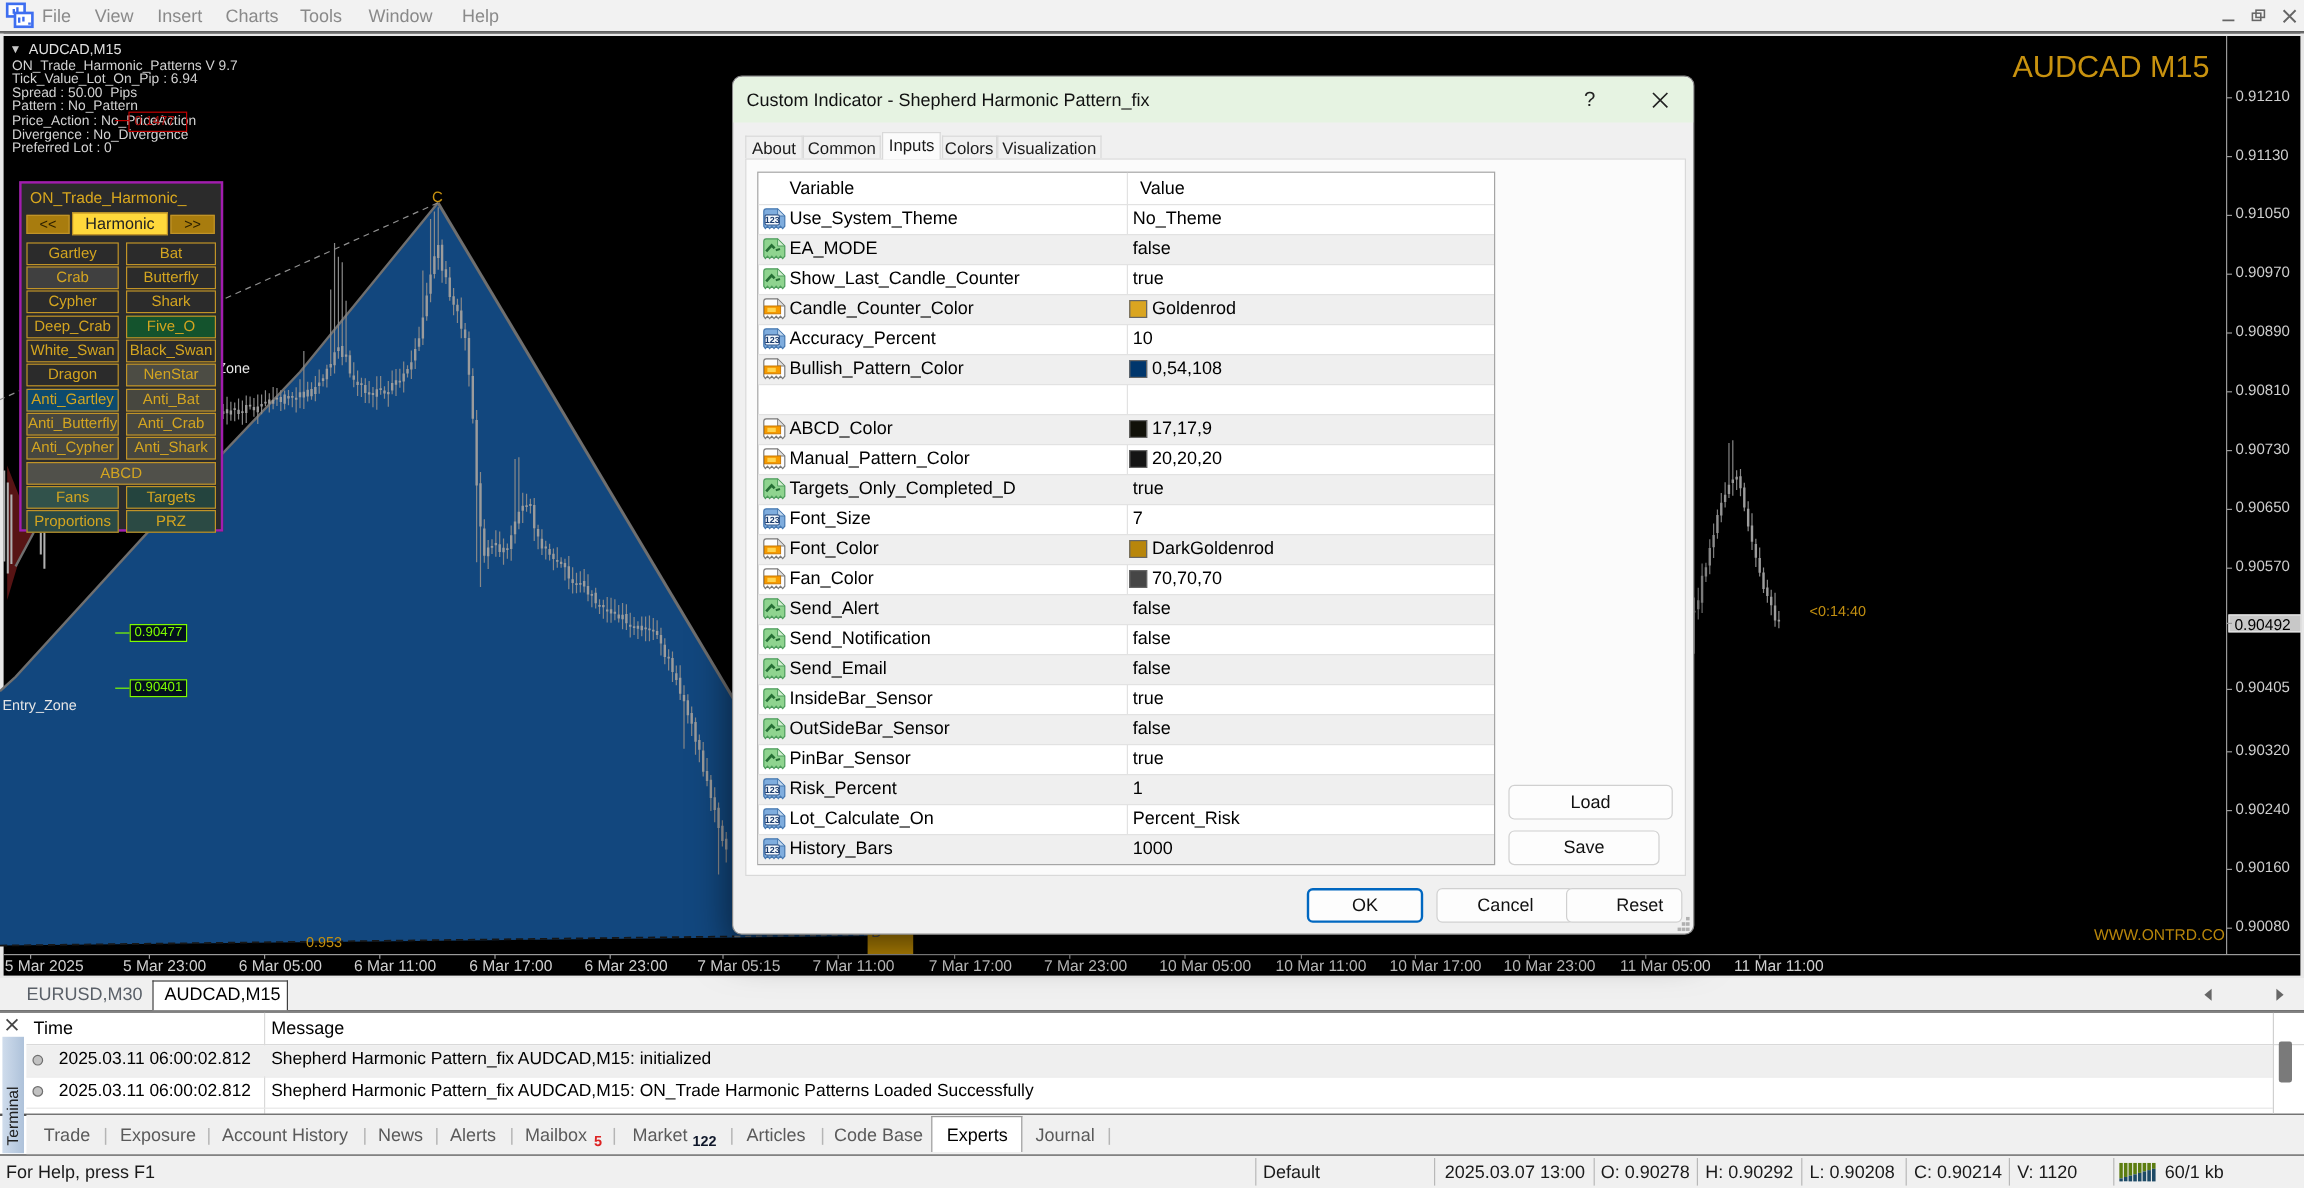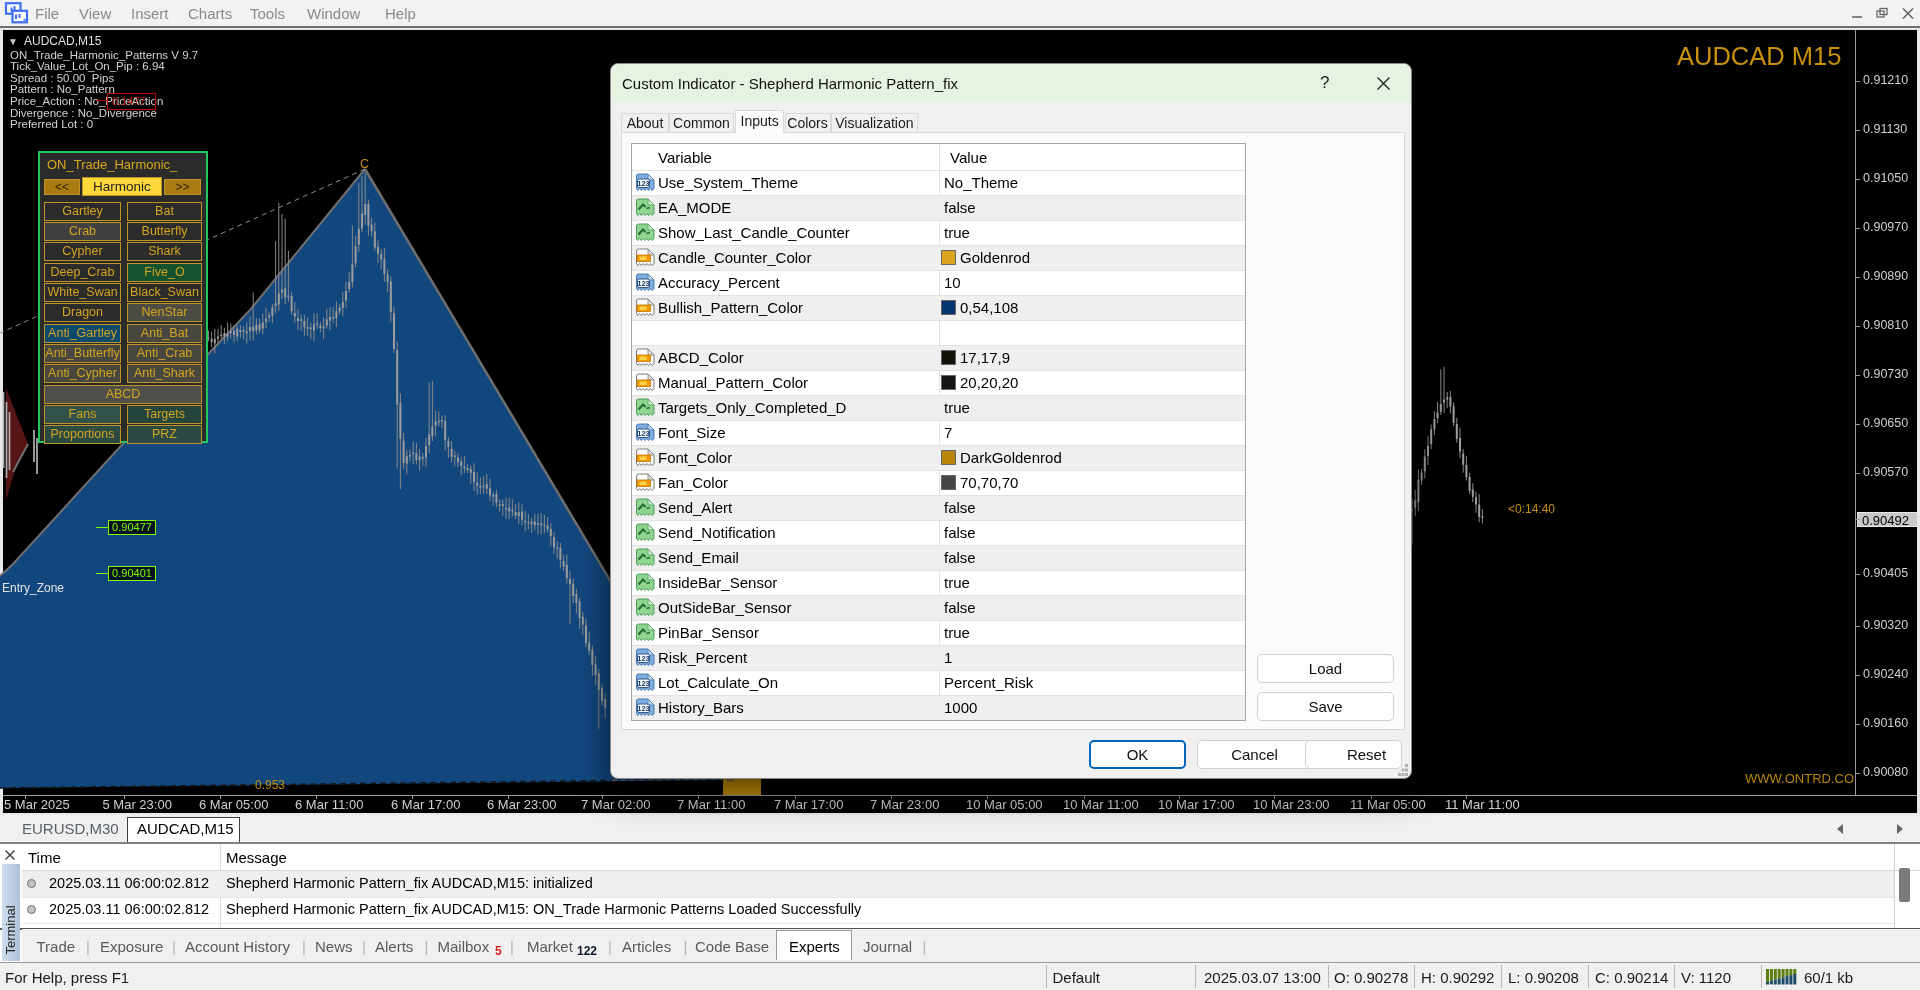--- a/index.html
+++ b/index.html
@@ -12,21 +12,21 @@
   #menubot { position:absolute; left:0; top:26px; width:1920px; height:2px; background:#6e6e6e; }
   
   .winborder { position:absolute; background:#e8e8e8; }
   
   .plab { position:absolute; font-size:12.5px; color:#cfcfcf; left:1863px; }
   .ptick { position:absolute; left:1855px; width:5px; height:1px; background:#9a9a9a; }
   
   .tlab { position:absolute; top:797px; font-size:13px; color:#cfcfcf; }
   .ttick { position:absolute; top:795px; width:1px; height:4px; background:#9a9a9a; }
   
-  #panel { position:absolute; left:16px; top:151px; width:170px; height:292px; background:#2b2b2b; border:2px solid #22c55e; z-index:5;margin-left:22px; }
+  #panel { position:absolute; left:16px; top:151px; width:170px; height:292px; background:#2b2b2b; border:2px solid #a21caf; z-index:5; }
   #panel .ttl { position:absolute; left:7px; top:4px; color:#d8a71e; font-size:13px; }
   .pbtn { position:absolute; border:1px solid #c09327; color:#d4a520; font-size:12.5px; text-align:center; background:#2b2b2b; }
   
   #dialog { position:absolute; left:610px; top:63px; width:802px; height:716px; background:#f0f0f0; border-radius:8px; box-shadow:0 12px 34px rgba(0,0,0,.6); z-index:10; border:1px solid #8a8a8a; }
   #dlgtitle { position:absolute; left:0; top:0; width:100%; height:38px; background:#e6f3e2; border-radius:8px 8px 0 0; }
   .tab { position:absolute; top:49px; height:19px; background:#f0f0f0; border:1px solid #d9d9d9; border-bottom:none; font-size:14px; color:#1a1a1a; text-align:center; }
   #tabpage { position:absolute; left:10px; top:68px; width:784px; height:598px; background:#fbfbfb; border:1px solid #d9d9d9; }
   #ptable { position:absolute; left:20px; top:79px; width:615px; height:578px; background:#fff; border:1px solid #a5a5a5; }
   .prow { position:absolute; left:0; width:613px; height:25px; }
   .prow.alt { background:#efefef; }
@@ -135,21 +135,21 @@
   <div class="tlab" style="left:102.5px">5 Mar 23:00</div>
   <div class="ttick" style="left:123.5px"></div>
   <div class="tlab" style="left:199px">6 Mar 05:00</div>
   <div class="ttick" style="left:220px"></div>
   <div class="tlab" style="left:295px">6 Mar 11:00</div>
   <div class="ttick" style="left:316px"></div>
   <div class="tlab" style="left:391px">6 Mar 17:00</div>
   <div class="ttick" style="left:412px"></div>
   <div class="tlab" style="left:487px">6 Mar 23:00</div>
   <div class="ttick" style="left:508px"></div>
-  <div class="tlab" style="left:581px">7 Mar 02:00</div>
+  <div class="tlab" style="left:581px">7 Mar 05:15</div>
   <div class="ttick" style="left:602px"></div>
   <div class="tlab" style="left:677px">7 Mar 11:00</div>
   <div class="ttick" style="left:698px"></div>
   <div class="tlab" style="left:774px">7 Mar 17:00</div>
   <div class="ttick" style="left:795px"></div>
   <div class="tlab" style="left:870px">7 Mar 23:00</div>
   <div class="ttick" style="left:891px"></div>
   <div class="tlab" style="left:966px">10 Mar 05:00</div>
   <div class="ttick" style="left:987px"></div>
   <div class="tlab" style="left:1063px">10 Mar 11:00</div>
@@ -466,21 +466,21 @@
             <path d="M13 1 L19 7 L13 7 Z" fill="#c3d9f0" stroke="#4678b0" stroke-width="0.8"></path>
             <rect x="2.5" y="6" width="12" height="8.5" rx="1.5" fill="#f6fafd" stroke="#35588c" stroke-width="1"></rect>
             <text x="8.5" y="12.8" font-size="7.5" font-weight="bold" fill="#1c3c6e" text-anchor="middle" font-family="Liberation Sans">123</text>
           </svg>
   <div class="vname">History_Bars</div>
   <div class="vval">1000</div>
   </div>
   <div class="rowline" style="top:550.5px"></div>
   </div>
   <div class="dbtn" style="left:646px;top:590px;width:137px;">Load</div>
-  <div class="dbtn" style="left:646px;top:628px;width:137px;">Save</div>
+  <div class="dbtn" style="left:646px;top:628px;width:126px;">Save</div>
   <div class="dbtn" style="left:478px;top:676px;width:97px;border:2px solid #0067c0;line-height:25px;">OK</div>
   <div class="dbtn" style="left:586px;top:676px;width:115px;">Cancel</div>
   <div class="dbtn" style="left:694px;top:676px;width:97px;padding-left:26px;">Reset</div>
   <svg class="abs" style="left:786px;top:700px" width="12" height="12" viewBox="0 0 12 12">
         <g fill="#b0b0b0">
           <rect x="8" y="0" width="3" height="3"></rect>
           <rect x="8" y="4.5" width="3" height="3"></rect>
           <rect x="4.5" y="4.5" width="3" height="3"></rect>
           <rect x="8" y="9" width="3" height="3"></rect>
           <rect x="4.5" y="9" width="3" height="3"></rect>

